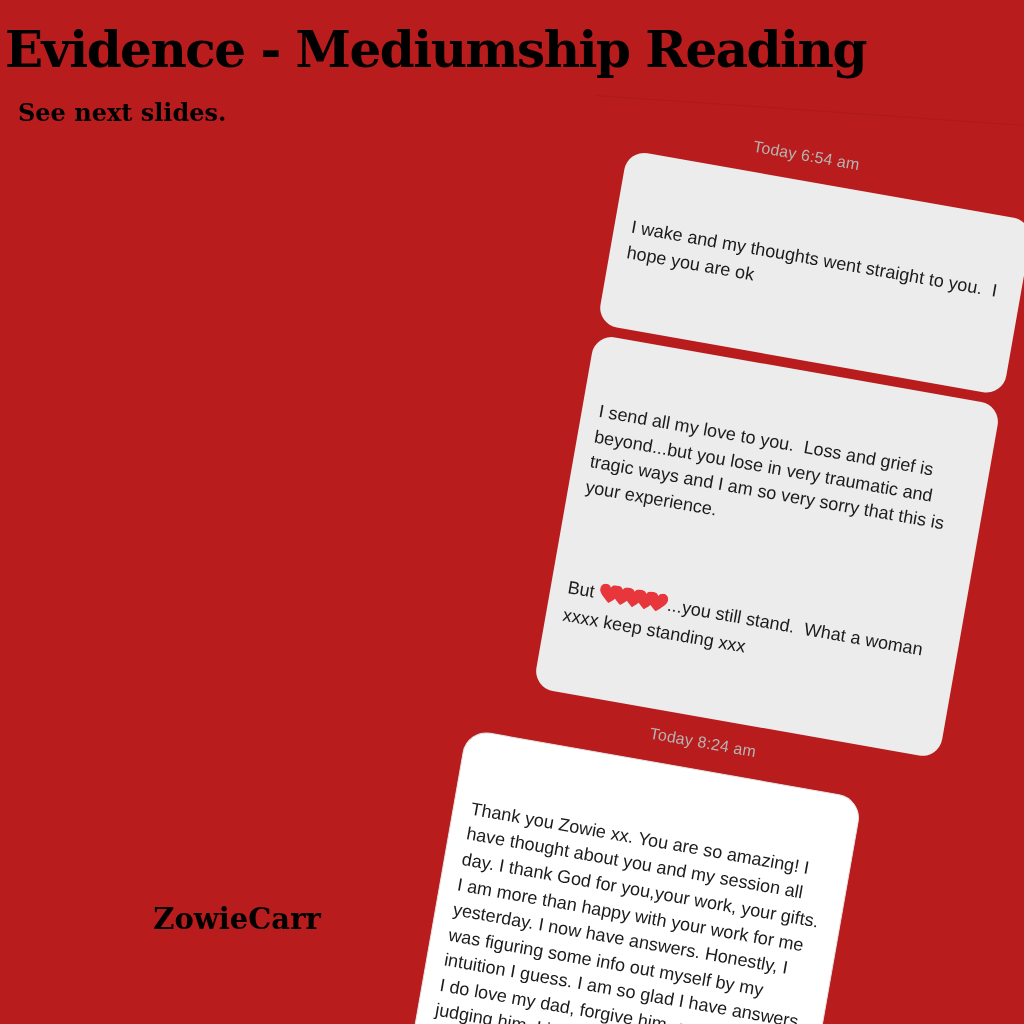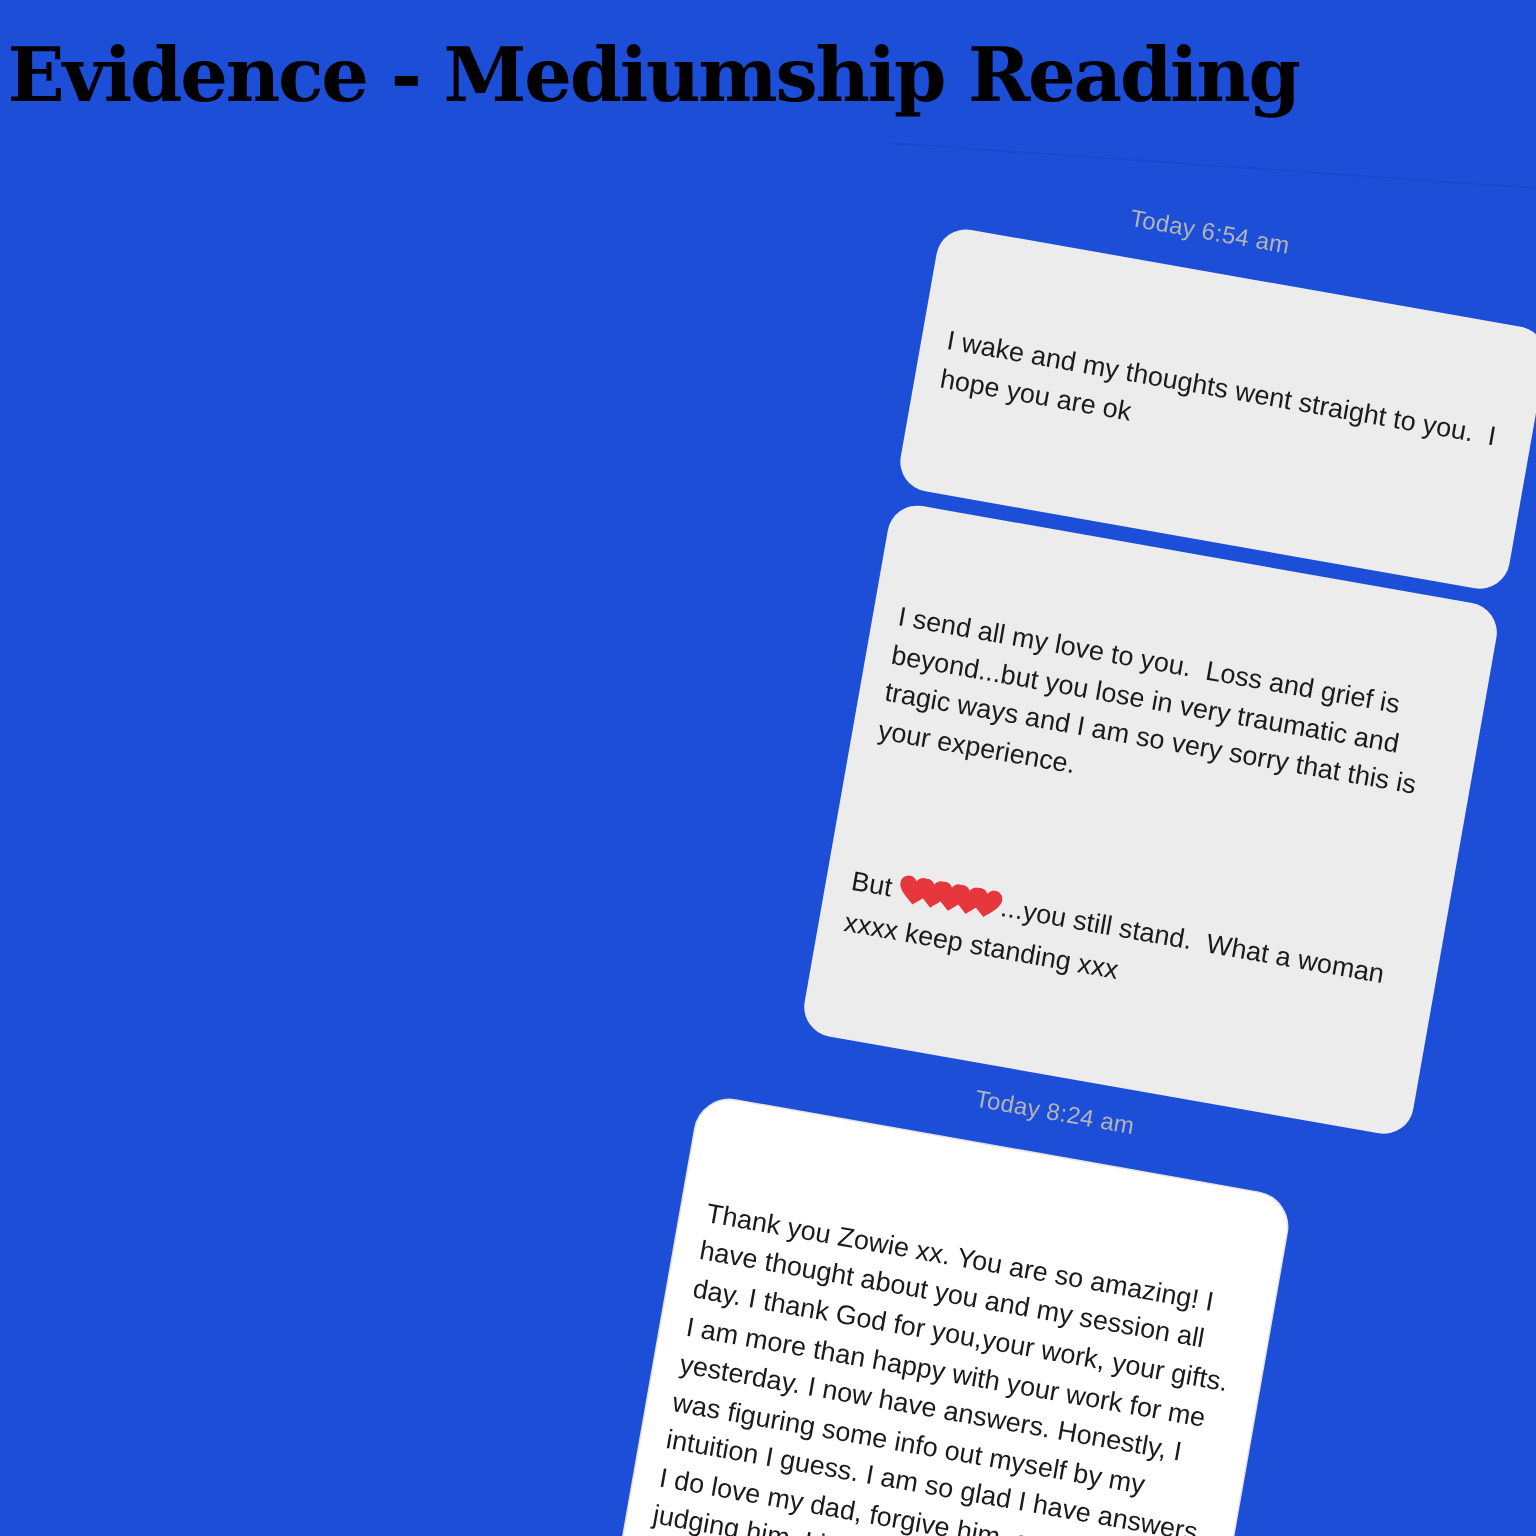--- a/index.html
+++ b/index.html
@@ -1,16 +1,16 @@
 <!DOCTYPE html>
 <html style="--slide-text: #000000; --bubble-gray: #ececec; --bubble-border: #e4e4e4; --timestamp-gray: #b4b4b4; --message-text: #1b1b1b; --heart-red: #e8363d;"><head>
 <meta charset="utf-8">
 <style>
   html,body{margin:0;padding:0;background:#fff;}
-  .slide{position:relative;width:1024px;height:1024px;overflow:hidden;background:#1d4ed8;
+  .slide{position:relative;width:1024px;height:1024px;overflow:hidden;background:#b91c1c;
          font-family:"Liberation Sans",sans-serif;}
   
   .title{position:absolute;left:5px;top:24px;margin:0;
          font-family:"DejaVu Serif","Liberation Serif",serif;
          font-weight:bold;font-size:50px;line-height:1.05;letter-spacing:-1.5px;
          color:var(--slide-text,#000);white-space:nowrap;}
   .subtitle{position:absolute;left:18px;top:98px;margin:0;
          font-family:"DejaVu Serif","Liberation Serif",serif;
          font-weight:bold;font-size:24px;color:var(--slide-text,#000);}
   .credit{position:absolute;left:82px;top:903px;width:310px;text-align:center;
@@ -41,20 +41,21 @@
   .hearts svg{width:21px;height:19px;margin-left:-9px;display:inline-block;}
   .hearts svg:first-child{margin-left:0;}
   .heart-path{fill:var(--heart-red,#e8363d);}
 </style>
 </head>
 <body>
 
 <div class="slide">
 
   <h1 class="title">Evidence - Mediumship Reading</h1>
+  <p class="subtitle">See next slides.</p>
 
   <div class="shot-edge"></div>
 
   <div class="shot">
 
     <div class="ts">Today 6:54 am</div>
 
     <div class="bubble gray b1">
       <p>I wake and my thoughts went straight to you.  I hope you are ok</p>
     </div>
@@ -79,15 +80,16 @@
     <div class="bubble white">
       <p>Thank you Zowie xx. You are so amazing! I have thought about you and my session all day. I thank God for you,your work, your gifts.  I am more than happy with your work for me yesterday. I now have answers. Honestly, I was figuring some info out myself by my intuition I guess. I am so glad I have answers. I do love my dad, forgive him, and am not judging him. I just feel bad for my mom too.</p>
       
       
       
     </div>
 
   </div>
 
   <div class="credit">
+    <div>ZowieCarr</div>
   </div>
 
 </div>
 
 </body></html>

